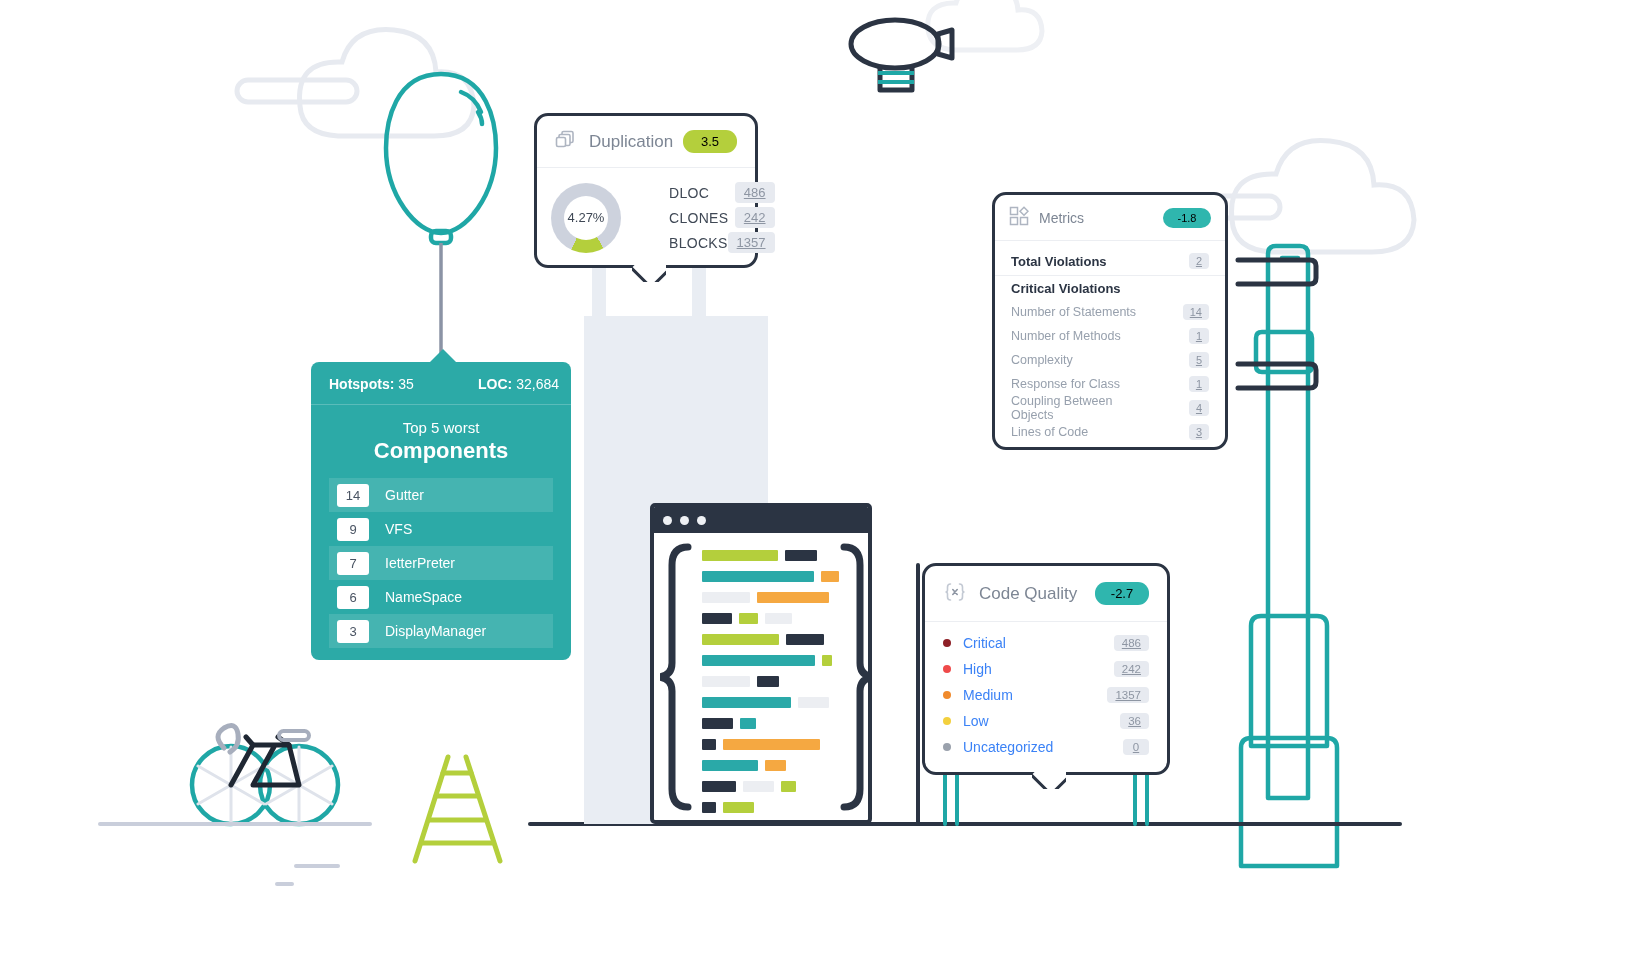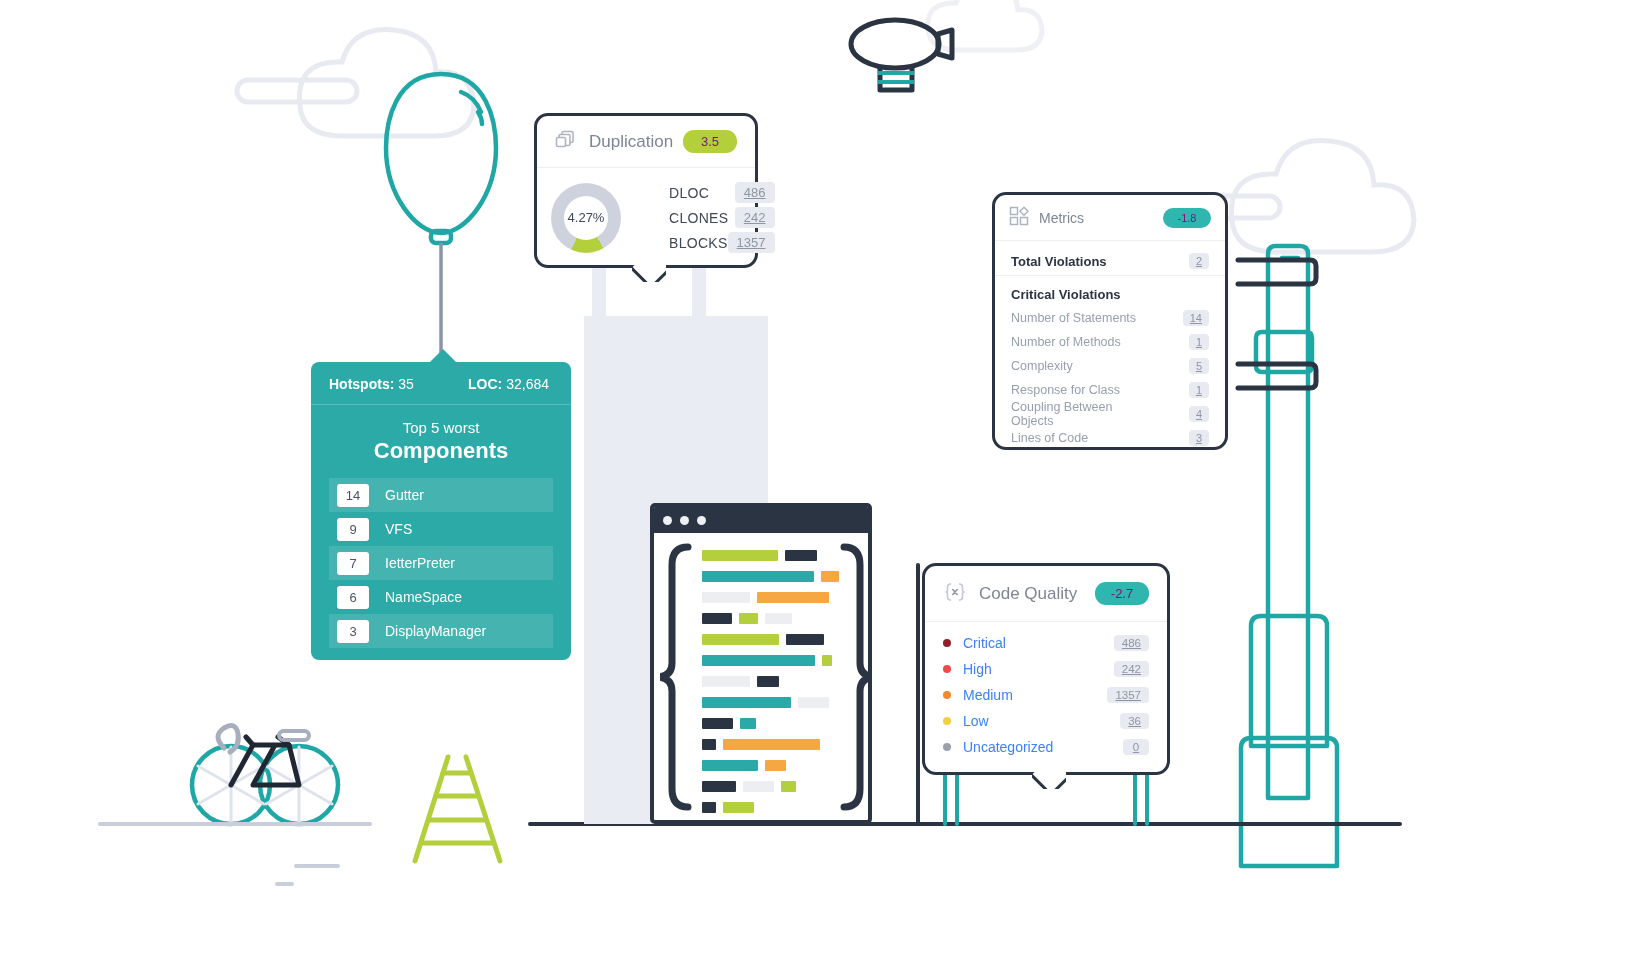--- a/index.html
+++ b/index.html
@@ -46,21 +46,21 @@
   }
   .card-head .title {
     color: #7d8694;
     font-size: 17px;
     margin-left: 12px;
     flex: 1;
     white-space: nowrap;
   }
   .score-badge {
     border-radius: 11px;
-    color: #701a75;
+    color: #000000;
     font-size: 13px;
     padding: 4px 14px;
     min-width: 26px;
     text-align: center;
     font-weight: 400;
   }
   .score-green { background: #b4cf3c; }
   .score-teal  { background: #2fb6ae; }
 
   .value-pill {
@@ -173,21 +173,21 @@
   #components-card .tail-teal {
     position: absolute;
     left: 118px; top: -13px;
     width: 0; height: 0;
     border-left: 14px solid transparent;
     border-right: 14px solid transparent;
     border-bottom: 14px solid #2caaa7;
   }
   .comp-stats {
     display: flex; justify-content: space-between;
-    padding: 14px 22px 12px 18px;
+    padding: 14px 12px 12px 18px;
     font-size: 14px;
     border-bottom: 1px solid rgba(255,255,255,0.22);
     gap: 48px;
   }
   .comp-stats b { font-weight: bold; }
   .comp-heading { text-align: center; padding: 14px 0 4px 0; }
   .comp-heading .sub { font-size: 15px; font-weight: normal; }
   .comp-heading .main { font-size: 22px; font-weight: bold; margin-top: 2px; }
   .comp-list { margin-top: 10px; padding: 0 18px; }
   .comp-item {
@@ -399,21 +399,21 @@
       </span>
       <span class="title" style="font-size:14px; margin-left:10px;">Metrics</span>
       <span class="score-badge score-teal" style="font-size:11px; padding:4px 11px;">-1.8</span>
     </div>
 
     <div class="metric-row major" style="margin-top:6px;">
       <span class="mlbl">Total Violations</span>
       <span class="value-pill">2</span>
     </div>
 
-    <div class="metric-row sub" style="margin-top:6px;align-items:center;">
+    <div class="metric-row sub" style="margin-top:0;align-items:center;">
       <span class="mlbl">Critical Violations</span>
     </div>
 
     <div class="metric-row">
       <span class="mlbl">Number of Statements</span>
       <span class="value-pill">14</span>
     </div>
     <div class="metric-row">
       <span class="mlbl">Number of Methods</span>
       <span class="value-pill">1</span>

